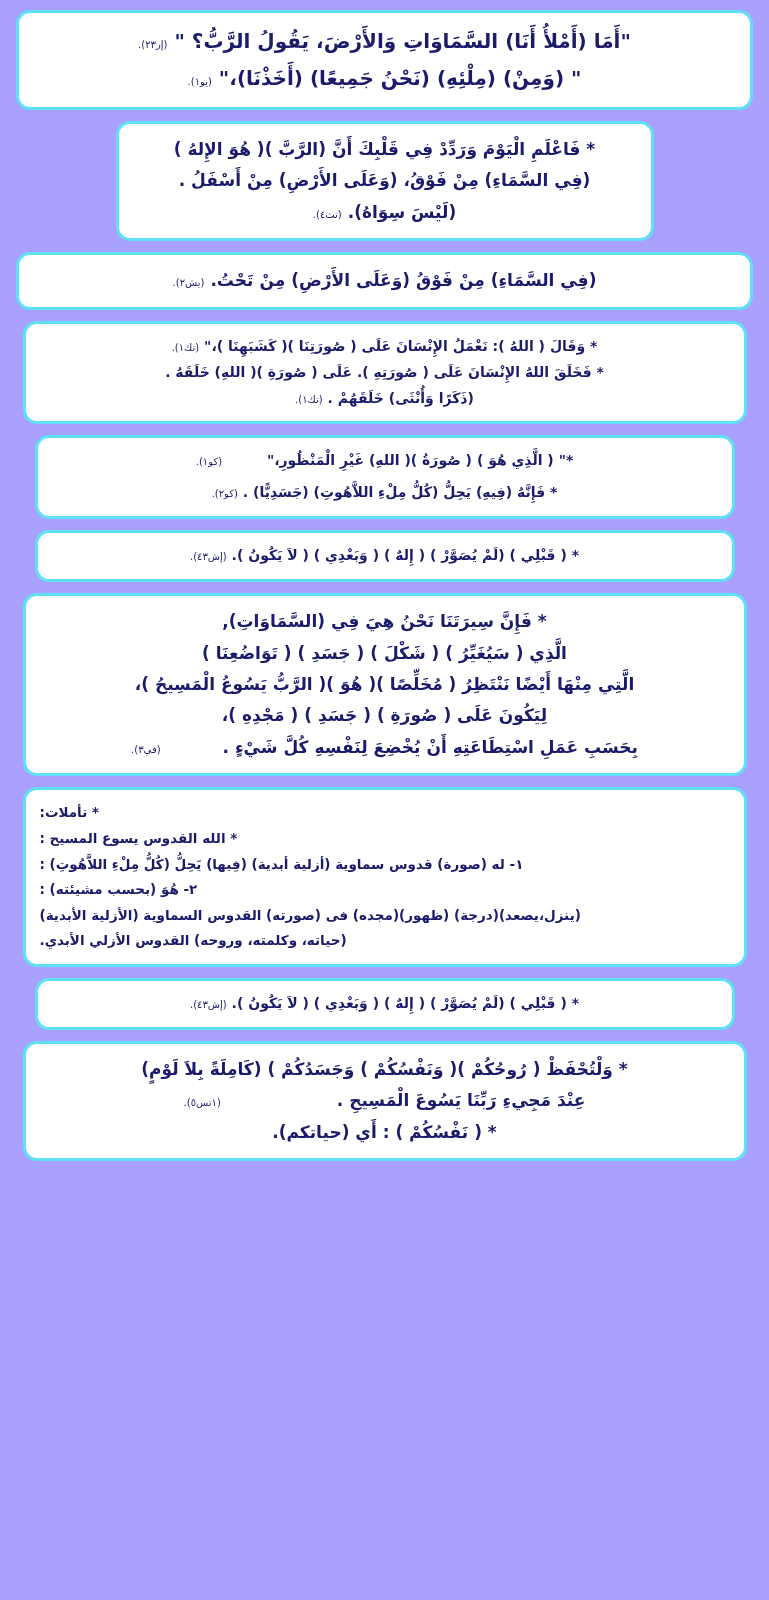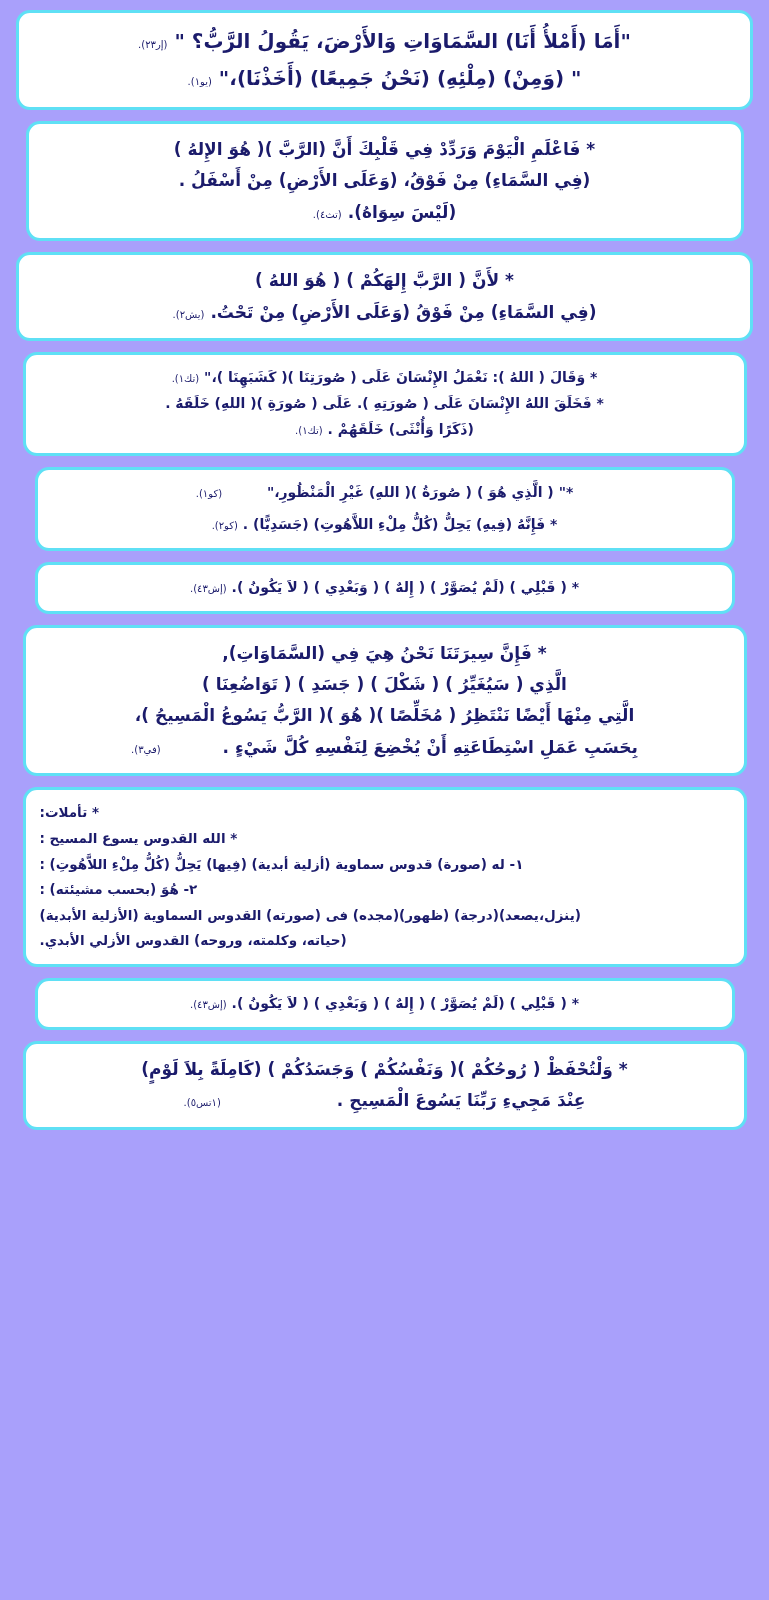--- a/index.html
+++ b/index.html
@@ -27,21 +27,21 @@
     border: 3px solid #5fe0f5;
     border-radius: 14px;
     box-sizing: border-box;
     padding: 10px 14px;
     direction: rtl;
     text-align: center;
     color: #1b1b6b;
     line-height: 1.85;
   }
   .card.w-wide { width: 737px; }
-  .card.w-mid  { width: 718px; }
+  .card.w-mid  { width: 538px; }
   .card.w-narr { width: 700px; }
   .card.w-724  { width: 724px; }
 
   .line {
     display: block;
     white-space: normal;
     font-size: 15px;
     font-weight: bold;
   }
   .t-big { font-size: 20px; }
@@ -88,24 +88,20 @@
       <span class="ref"></span>
     </div>
     <div class="line t-md row-center">
       <span>(لَيْسَ سِوَاهُ).</span>
       <span class="ref">(تث٤).</span>
     </div>
   </div>
 
   <div class="card w-wide">
     <div class="line t-md row-center">
-      <span>* لأَنَّ ( الرَّبَّ إِلهَكُمْ ) ( هُوَ اللهُ )</span>
-      <span class="ref"></span>
-    </div>
-    <div class="line t-md row-center">
       <span>(فِي السَّمَاءِ) مِنْ فَوْقُ (وَعَلَى الأَرْضِ) مِنْ تَحْتُ.</span>
       <span class="ref">(يش٢).</span>
     </div>
   </div>
 
   <div class="card w-724">
     <div class="line t-sm row-center">
       <span>* وَقَالَ ( اللهُ ): نَعْمَلُ الإِنْسَانَ عَلَى ( صُورَتِنَا )( كَشَبَهِنَا )،"</span>
       <span class="ref">(تك١).</span>
     </div>
@@ -141,20 +137,23 @@
     <div class="line t-md row-center">
       <span>* فَإِنَّ سِيرَتَنَا نَحْنُ هِيَ فِي (السَّمَاوَاتِ),</span>
     </div>
     <div class="line t-md row-center">
       <span>الَّذِي ( سَيُغَيِّرُ )   ( شَكْلَ )   ( جَسَدِ )   ( تَوَاضُعِنَا )</span>
     </div>
     <div class="line t-md row-center">
       <span>الَّتِي مِنْهَا أَيْضًا نَنْتَظِرُ ( مُخَلِّصًا )( هُوَ )( الرَّبُّ يَسُوعُ الْمَسِيحُ )،</span>
     </div>
     <div class="line t-md row-center">
+      <span>لِيَكُونَ عَلَى   ( صُورَةِ )   ( جَسَدِ )   ( مَجْدِهِ )،</span>
+    </div>
+    <div class="line t-md row-center">
       <span>بِحَسَبِ عَمَلِ اسْتِطَاعَتِهِ أَنْ يُخْضِعَ لِنَفْسِهِ كُلَّ شَيْءٍ .</span>
       <span class="ref" style="margin-right:56px">(في٣).</span>
     </div>
   </div>
 
   <div class="card w-724 notes">
     <div class="line">* تأملات:</div>
     <div class="line">* الله القدوس يسوع المسيح :</div>
     <div class="line center">١- له (صورة) قدوس سماوية (أزلية أبدية) (فِيها) يَحِلُّ (كُلُّ مِلْءِ اللاَّهُوتِ) :</div>
     <div class="line center">٢- هُوَ (بحسب مشيئته) :</div>
@@ -170,15 +169,18 @@
   </div>
 
   <div class="card w-724">
     <div class="line t-md row-center">
       <span>* وَلْتُحْفَظْ ( رُوحُكُمْ )( وَنَفْسُكُمْ ) وَجَسَدُكُمْ ) (كَامِلَةً بِلاَ لَوْمٍ)</span>
     </div>
     <div class="line t-md row-center">
       <span>عِنْدَ مَجِيءِ رَبِّنَا يَسُوعَ الْمَسِيحِ .</span>
       <span class="ref" style="margin-right:110px">(١تس٥).</span>
     </div>
+    <div class="line t-md row-center">
+      <span>* ( نَفْسُكُمْ ) : أَي (حياتكم).</span>
+    </div>
   </div>
 
 </div>
 
 </body></html>

